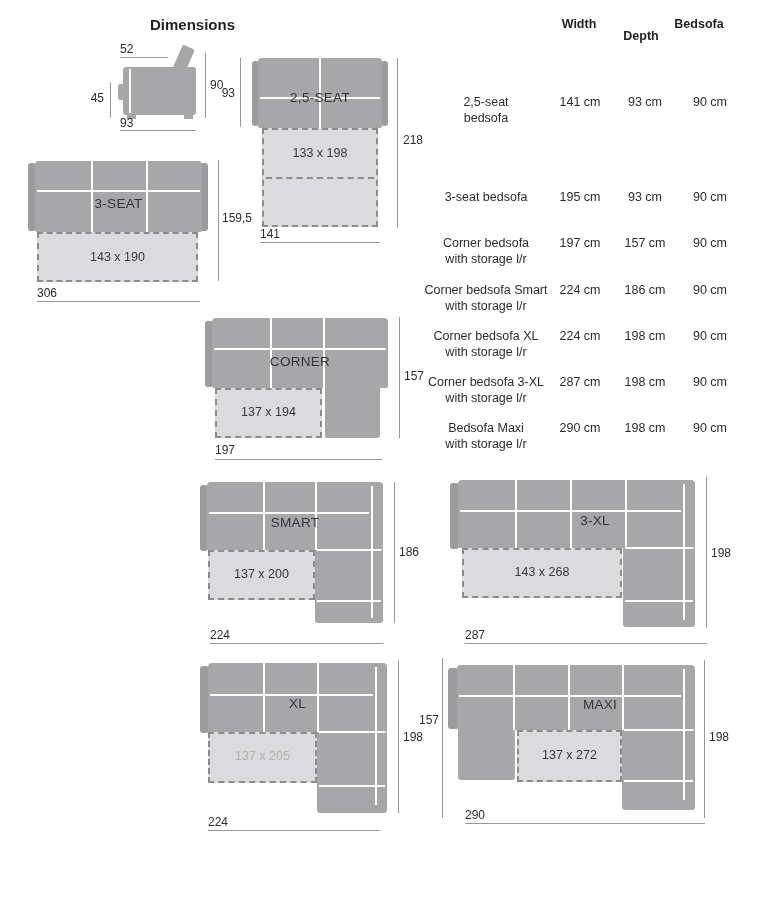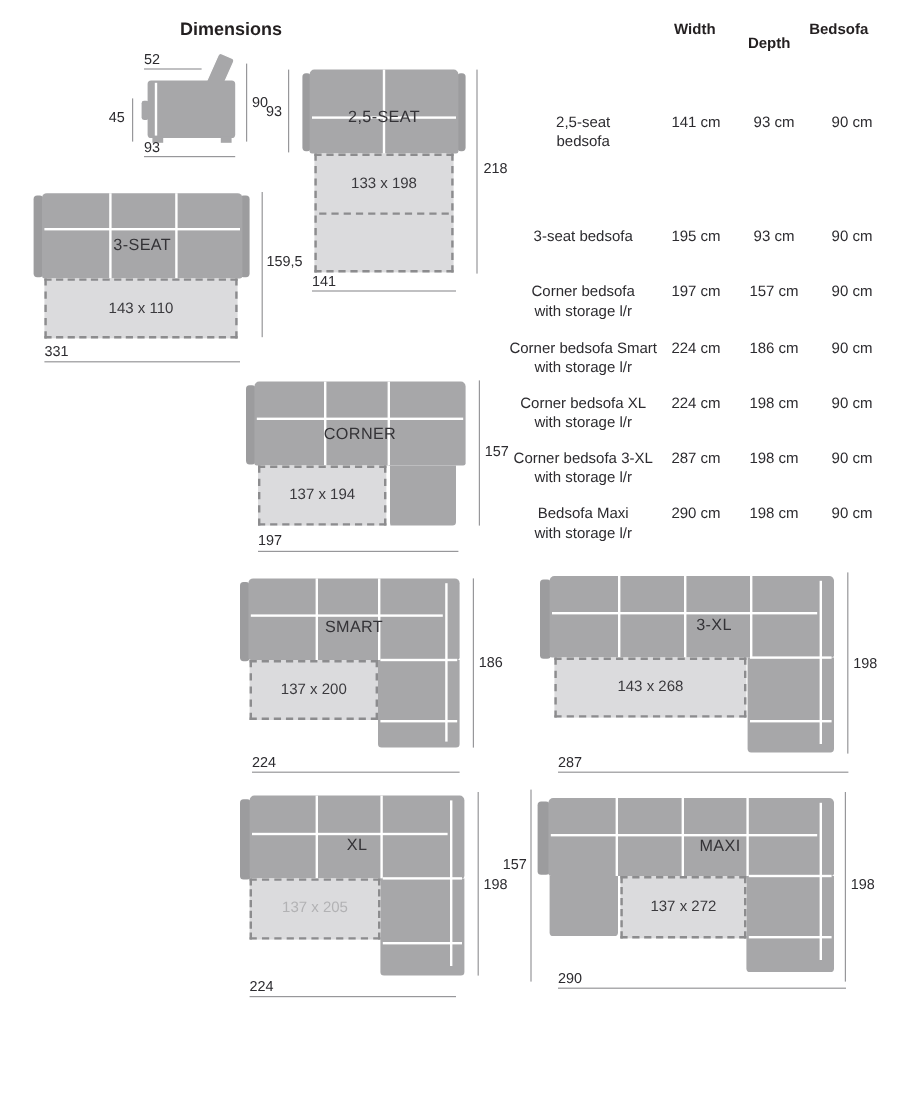--- a/index.html
+++ b/index.html
@@ -141,26 +141,26 @@
   <div>
     <div class="arm" style="left:28px;top:163px;width:8px;height:68px;"></div>
     <div class="arm" style="left:200px;top:163px;width:8px;height:68px;"></div>
     <div class="part body" style="left:35px;top:161px;width:167px;height:71px;">
       <div class="seam-h" style="left:2px;right:2px;top:29px;"></div>
       <div class="seam-v" style="left:56px;top:0;bottom:0;"></div>
       <div class="seam-v" style="left:111px;top:0;bottom:0;"></div>
     </div>
     <div class="lbl" style="left:35px;top:196px;width:167px;">3-SEAT</div>
     <div class="bed" style="left:37px;top:232px;width:161px;height:50px;">
-      <div class="bed-lbl" style="top:16px;">143 x 110</div>
+      <div class="bed-lbl" style="top:16px;">143 x 190</div>
     </div>
     <div class="dlv" style="left:218px;top:160px;height:121px;"></div>
     <div class="dt" style="left:222px;top:211px;">159,5</div>
     <div class="dlh" style="left:37px;top:301px;width:163px;"></div>
-    <div class="dt ctr" style="left:37px;top:286px;width:163px;">331</div>
+    <div class="dt ctr" style="left:37px;top:286px;width:163px;">306</div>
   </div>
 
   <div>
     <div class="arm" style="left:205px;top:321px;width:8px;height:66px;"></div>
     <div class="arm" style="left:379px;top:321px;width:8px;height:66px;"></div>
     <div class="part body" style="left:212px;top:318px;width:176px;height:70px;">
       <div class="seam-h" style="left:2px;right:2px;top:30px;"></div>
       <div class="seam-v" style="left:58px;top:0;bottom:0;"></div>
       <div class="seam-v" style="left:111px;top:0;bottom:0;"></div>
     </div>

